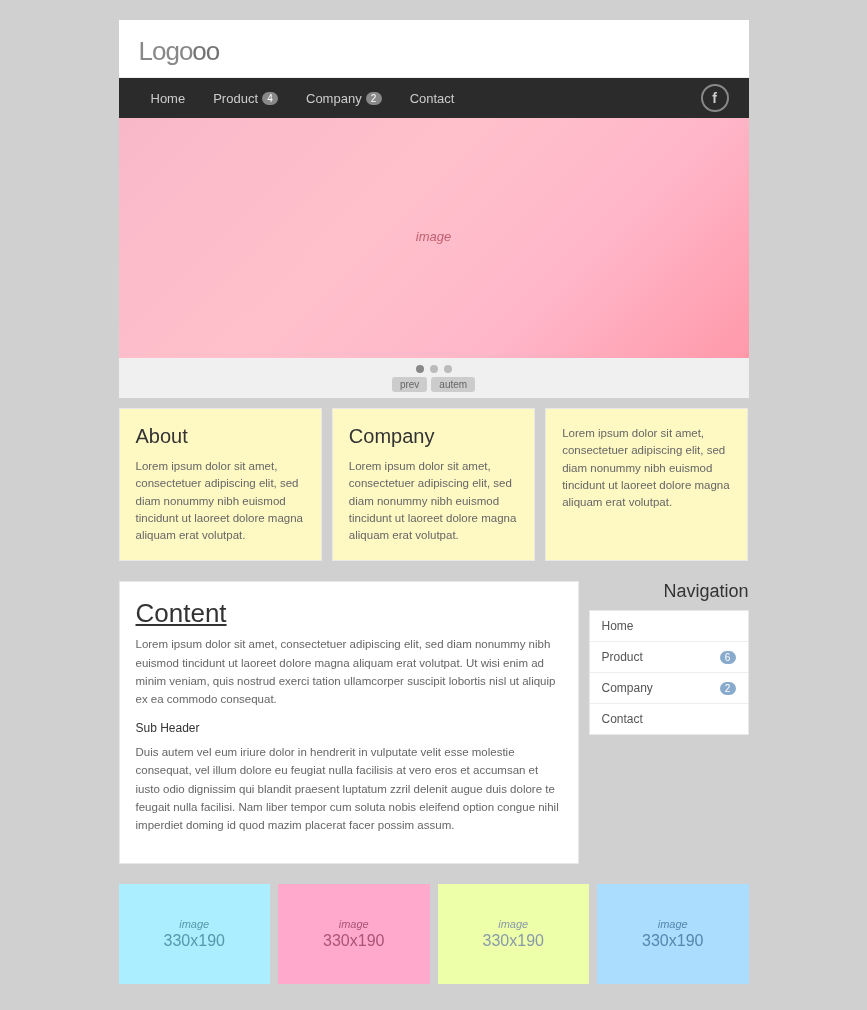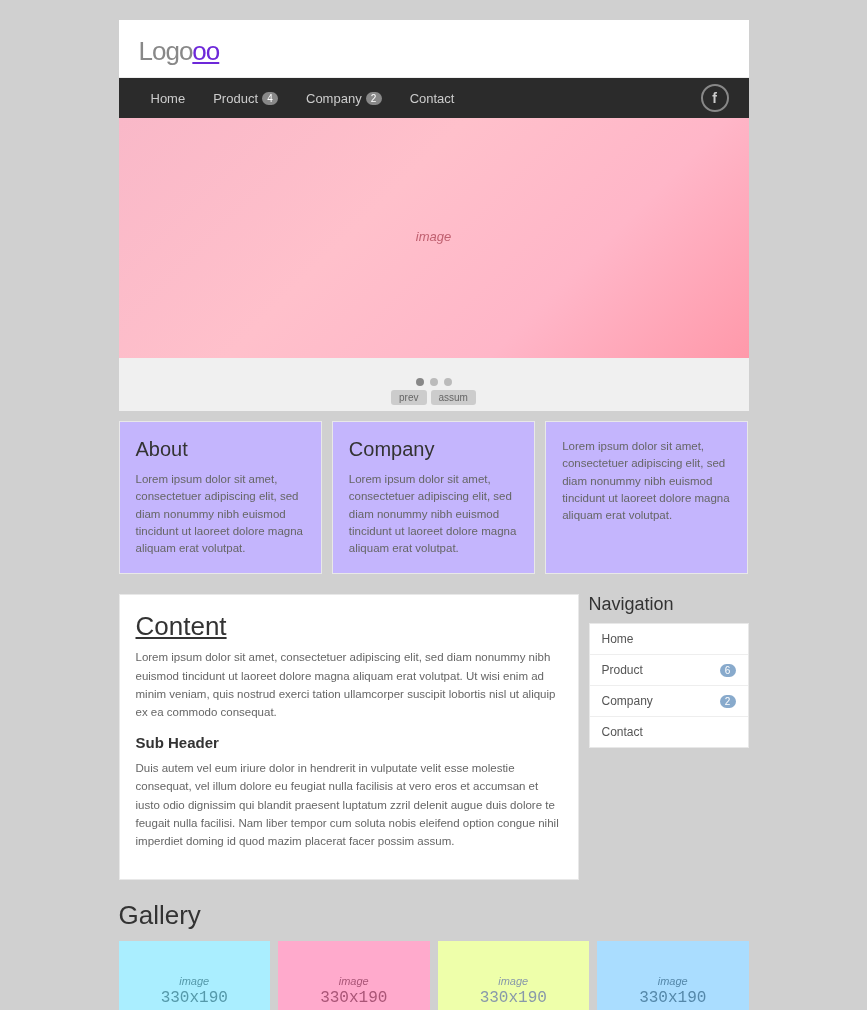--- a/index.html
+++ b/index.html
@@ -95,21 +95,21 @@
       color: #c06070;
       font-size: 36px;
       font-weight: 300;
     }
     
     .slider-controls {
       background: #f0f0f0;
       display: flex;
       flex-direction: column;
       align-items: center;
-      padding: 20px 0 6px;
+      padding: 7px 0 6px;
       gap: 4px;
     }
     .dots {
       display: flex;
       gap: 6px;
     }
     .dot {
       width: 8px;
       height: 8px;
       border-radius: 50%;
@@ -128,21 +128,21 @@
       border-radius: 3px;
       cursor: pointer;
     }
     
     .three-cols {
       display: flex;
       gap: 10px;
       padding: 10px 0;
     }
     .card {
-      background: #c4b5fd;
+      background: #fef9c3;
       flex: 1;
       padding: 16px;
       border: 1px solid #e8e8e8;
     }
     .card h3 {
       font-size: 20px;
       font-weight: 400;
       color: #333;
       margin-bottom: 10px;
     }
@@ -170,34 +170,35 @@
       margin-bottom: 6px;
       text-decoration: underline;
     }
     .content-main p {
       font-size: 11.5px;
       color: #666;
       line-height: 1.6;
       margin-bottom: 12px;
     }
     .content-main h4 {
-      font-size: 15px;
-      font-weight: 700;
+      font-size: 12px;
+      font-weight: 400;
       color: #333;
       margin-bottom: 8px;
     }
     .sidebar-nav {
       width: 160px;
       flex-shrink: 0;
     }
     .sidebar-nav h3 {
       font-size: 18px;
       font-weight: 400;
       color: #333;
       margin-bottom: 8px;
+      text-align: right;
     }
     .sidebar-nav-items {
       background: #fff;
       border: 1px solid #e8e8e8;
     }
     .sidebar-nav-item {
       padding: 8px 12px;
       border-bottom: 1px solid #eee;
       display: flex;
       align-items: center;
@@ -239,35 +240,34 @@
       justify-content: center;
     }
     .gallery-item .img-label {
       font-size: 11px;
       font-style: italic;
       margin-bottom: 2px;
     }
     .gallery-item .img-size {
       font-size: 16px;
       font-weight: 300;
-      font-family: Liberation Mono, monospace;
     }
     .gallery-cyan { background: #aaeeff; color: #5599aa; }
     .gallery-pink { background: #ffaacc; color: #aa5577; }
     .gallery-yellow { background: #eeffaa; color: #8899aa; }
     .gallery-cyan2 { background: #aaddff; color: #5588aa; }
   </style>
 </head>
 <body>
 
 <div class="page-wrapper">
 
   <div class="header">
     <div class="logo">
-      <span>Logo</span><span style="font-weight:300;color:#6d28d9;text-decoration:underline;">oo</span>
+      <span>Logo</span><span style="font-weight:300;color:#737373;">oo</span>
     </div>
   </div>
 
   <div class="nav">
     <div class="nav-items">
       <a class="nav-item">
         <span>Home</span>
       </a>
       <a class="nav-item">
         <span>Product</span>
@@ -291,21 +291,21 @@
   </div>
 
   <div class="slider-controls">
     <div class="dots">
       <div class="dot active"></div>
       <div class="dot"></div>
       <div class="dot"></div>
     </div>
     <div class="slider-btns">
       <div class="slider-btn">prev</div>
-      <div class="slider-btn">assum</div>
+      <div class="slider-btn">autem</div>
     </div>
   </div>
 
   <div class="three-cols">
     <div class="card">
       <h3>About</h3>
       <p>Lorem ipsum dolor sit amet, consectetuer adipiscing elit, sed diam nonummy nibh euismod tincidunt ut laoreet dolore magna aliquam erat volutpat.</p>
     </div>
     <div class="card">
       <h3>Company</h3>
@@ -338,21 +338,20 @@
           <span class="sidebar-badge">2</span>
         </div>
         <div class="sidebar-nav-item">
           <span>Contact</span>
         </div>
       </div>
     </div>
   </div>
 
   <div class="gallery-section">
-    <h2>Gallery</h2>
     <div class="gallery-items">
       <div class="gallery-item gallery-cyan">
         <span class="img-label">image</span>
         <span class="img-size">330x190</span>
       </div>
       <div class="gallery-item gallery-pink">
         <span class="img-label">image</span>
         <span class="img-size">330x190</span>
       </div>
       <div class="gallery-item gallery-yellow">

